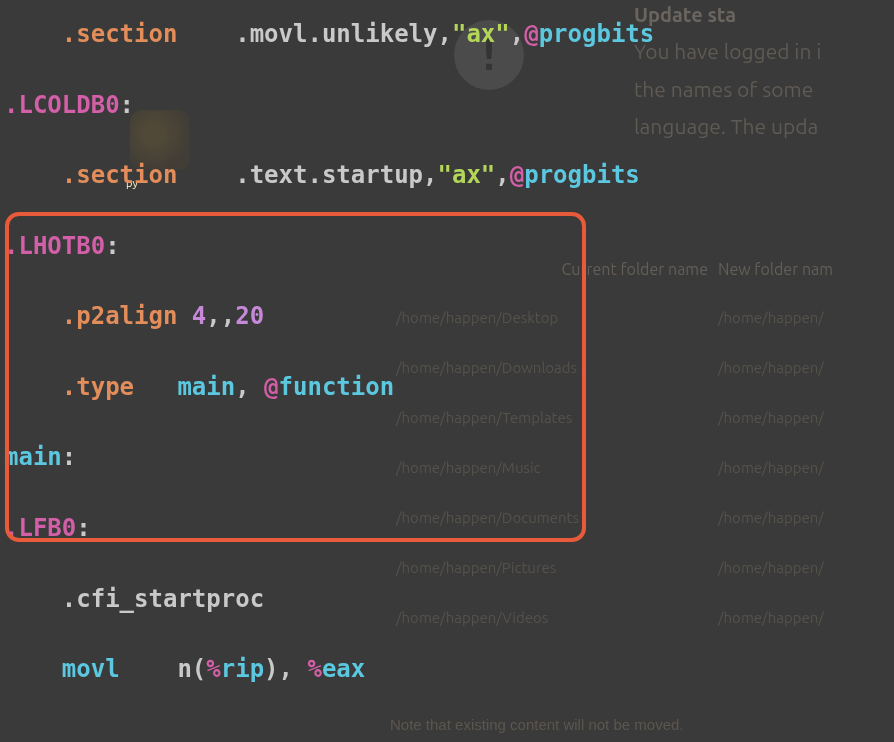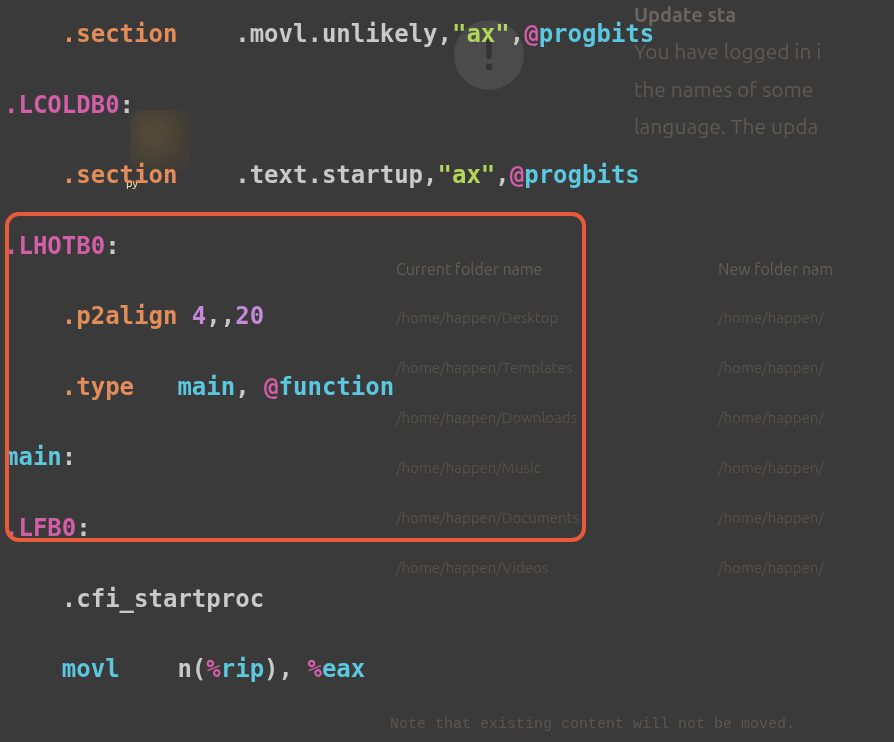--- a/index.html
+++ b/index.html
@@ -72,37 +72,37 @@
     position: absolute;
     top: 250px;
     left: 390px;
     right: 0;
     font-family: 'Ubuntu', 'DejaVu Sans', sans-serif;
     font-weight: normal;
     font-size: 15px;
     color: #5a554f;
   }
   .backdrop-table th {
-    text-align: left;
+    text-align: right;
     font-weight: normal;
     color: #635e57;
     padding: 6px 4px 10px 4px;
     font-size: 16px;
   }
   .backdrop-table td {
     padding: 13px 4px;
     color: #56514b;
     font-size: 15px;
   }
   .backdrop-table td:first-child { width: 320px; }
   .backdrop-note {
     position: absolute;
     top: 714px;
     left: 390px;
-    font-family: Liberation Mono, monospace;
+    font-family: Liberation Sans, sans-serif;
     font-size: 15px;
     font-weight: normal;
     color: #5c564f;
   }
 
   .code {
     position: absolute;
     top: -18px;
     left: 4px;
     z-index: 5;
@@ -150,33 +150,37 @@
     <tbody>
         <tr>
       <th>Current folder name</th>
       <th>New folder nam</th>
     </tr>
     <tr>
           <td>/home/happen/Desktop</td>
           <td>/home/happen/</td>
         </tr>
     <tr>
+          <td>/home/happen/Downloads</td>
+          <td>/home/happen/</td>
+        </tr>
+    <tr>
           <td>/home/happen/Templates</td>
           <td>/home/happen/</td>
         </tr>
     <tr>
-          <td>/home/happen/Downloads</td>
-          <td>/home/happen/</td>
-        </tr>
-    <tr>
           <td>/home/happen/Music</td>
           <td>/home/happen/</td>
         </tr>
     <tr>
           <td>/home/happen/Documents</td>
+          <td>/home/happen/</td>
+        </tr>
+    <tr>
+          <td>/home/happen/Pictures</td>
           <td>/home/happen/</td>
         </tr>
     <tr>
           <td>/home/happen/Videos</td>
           <td>/home/happen/</td>
         </tr>
   </tbody>
     </table>
   <div class="backdrop-note">Note that existing content will not be moved.</div>
 </div>

